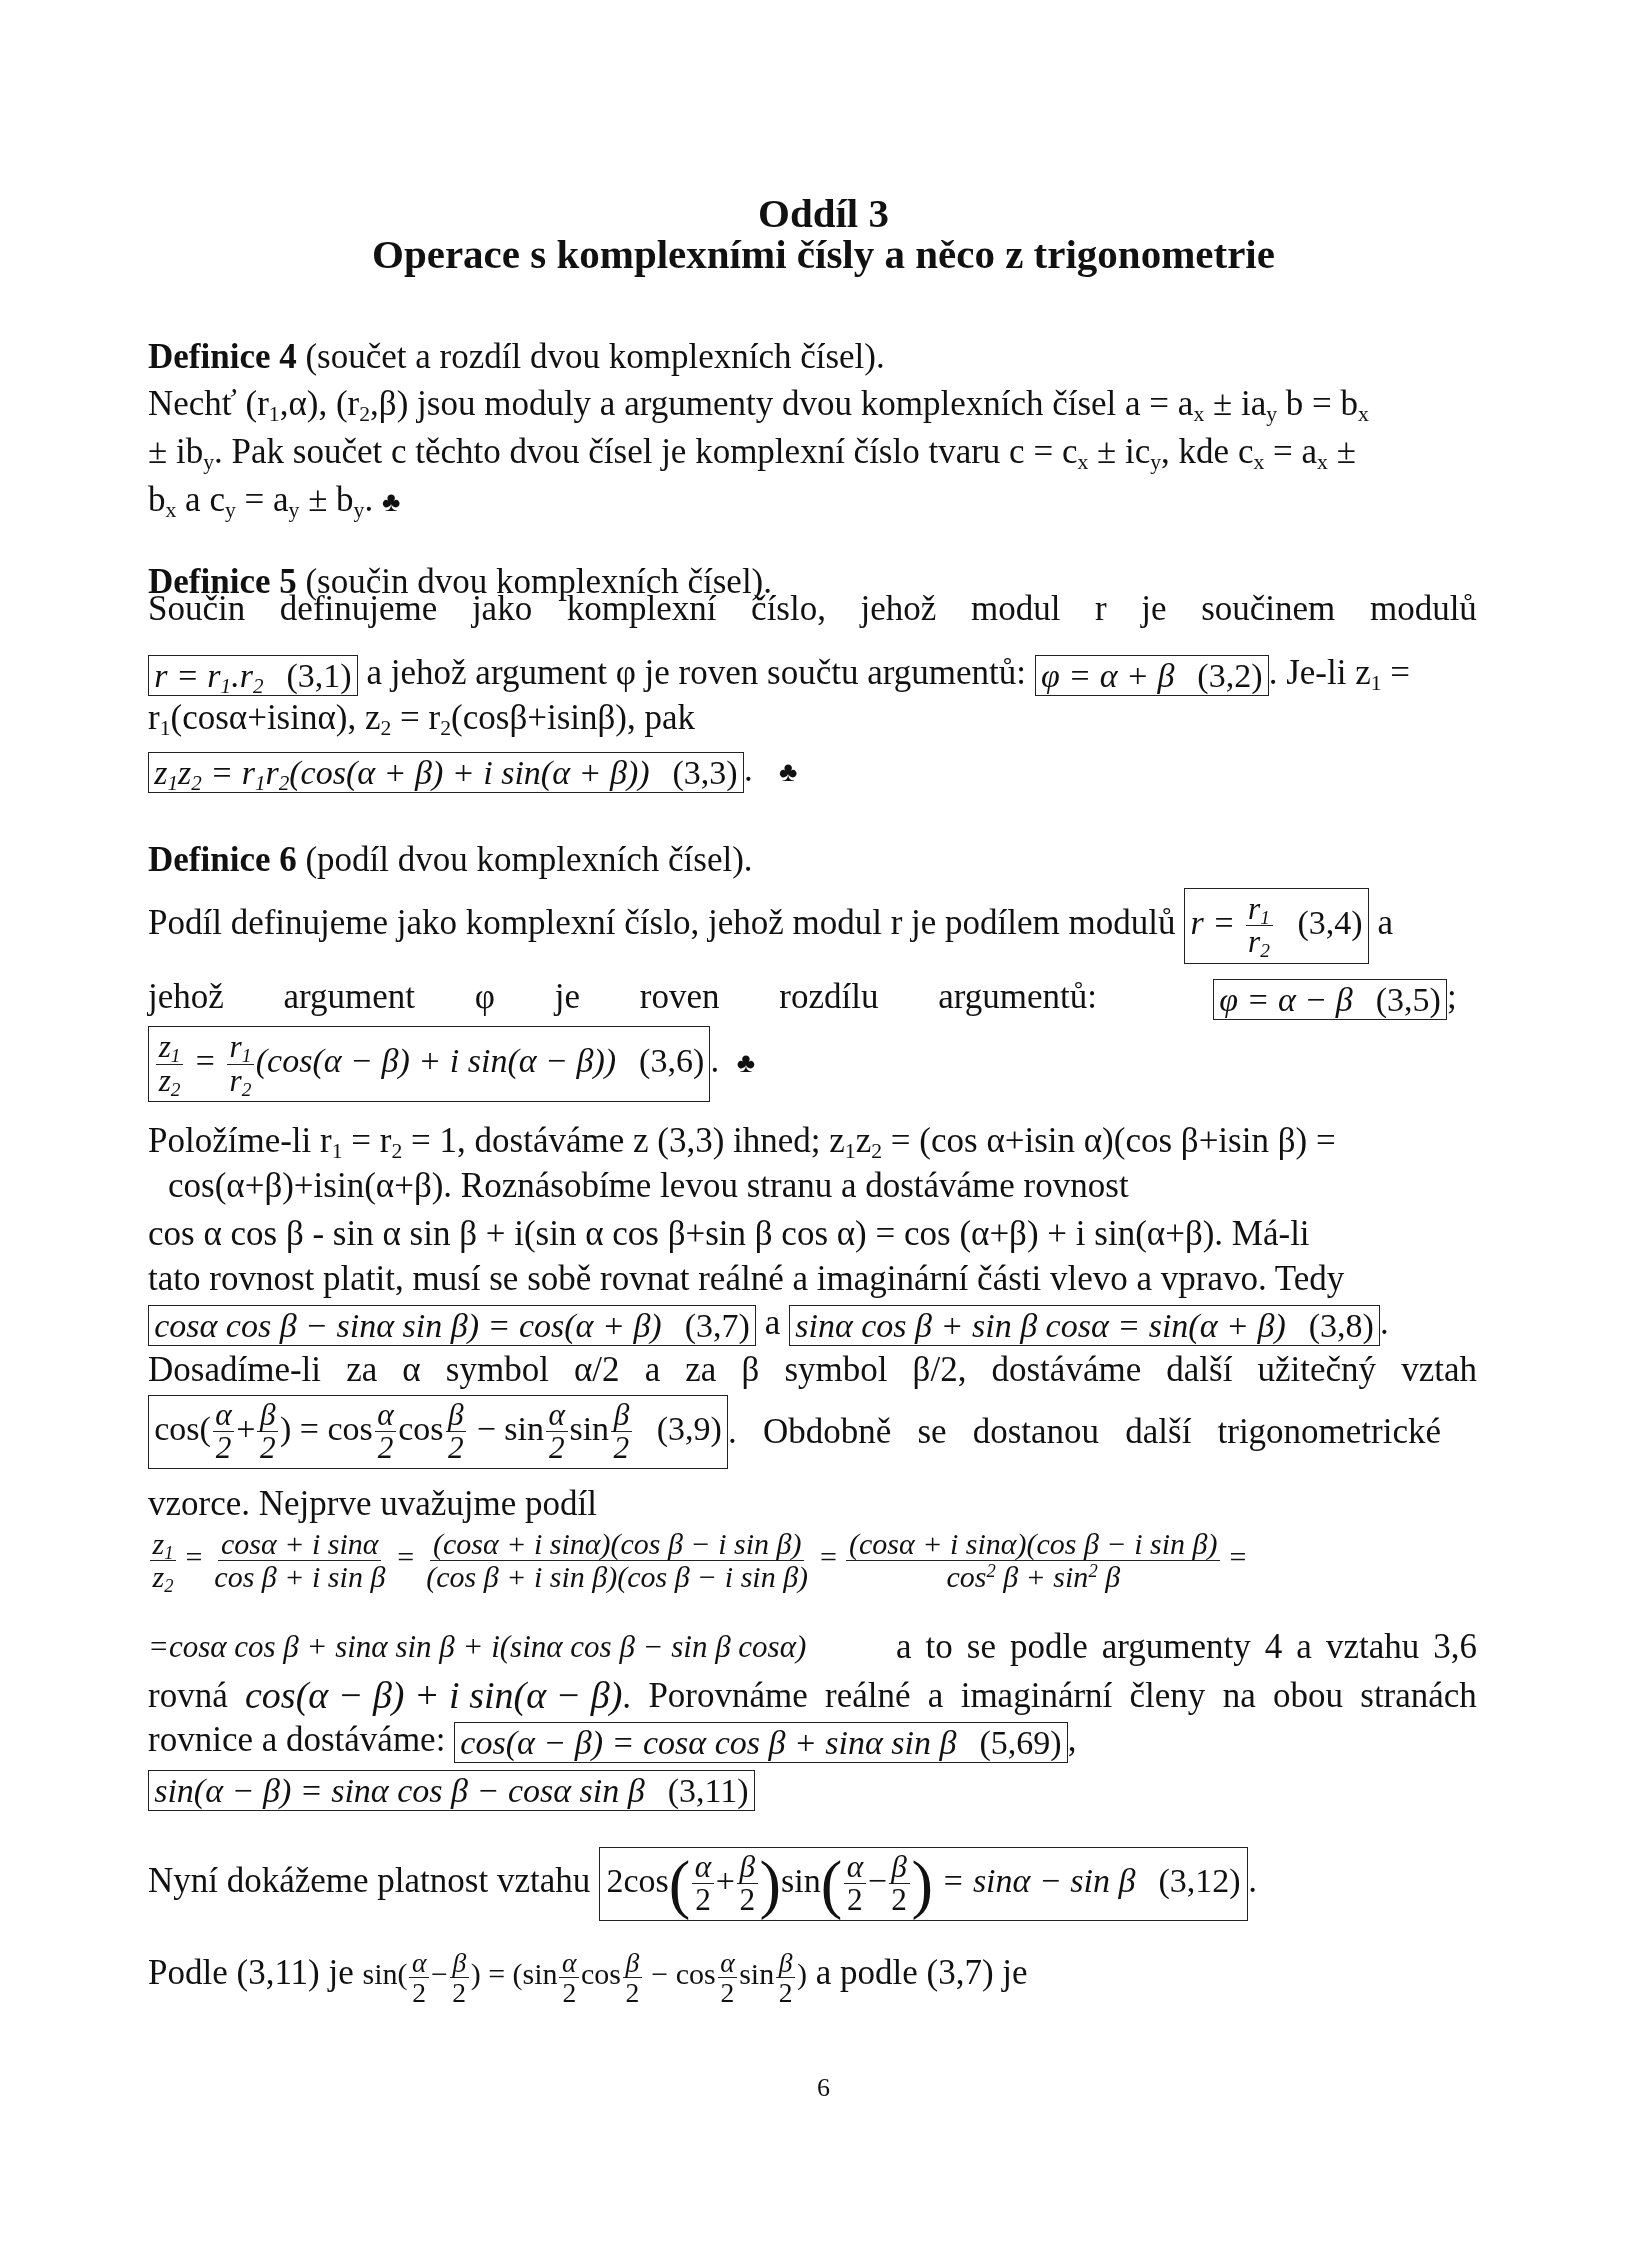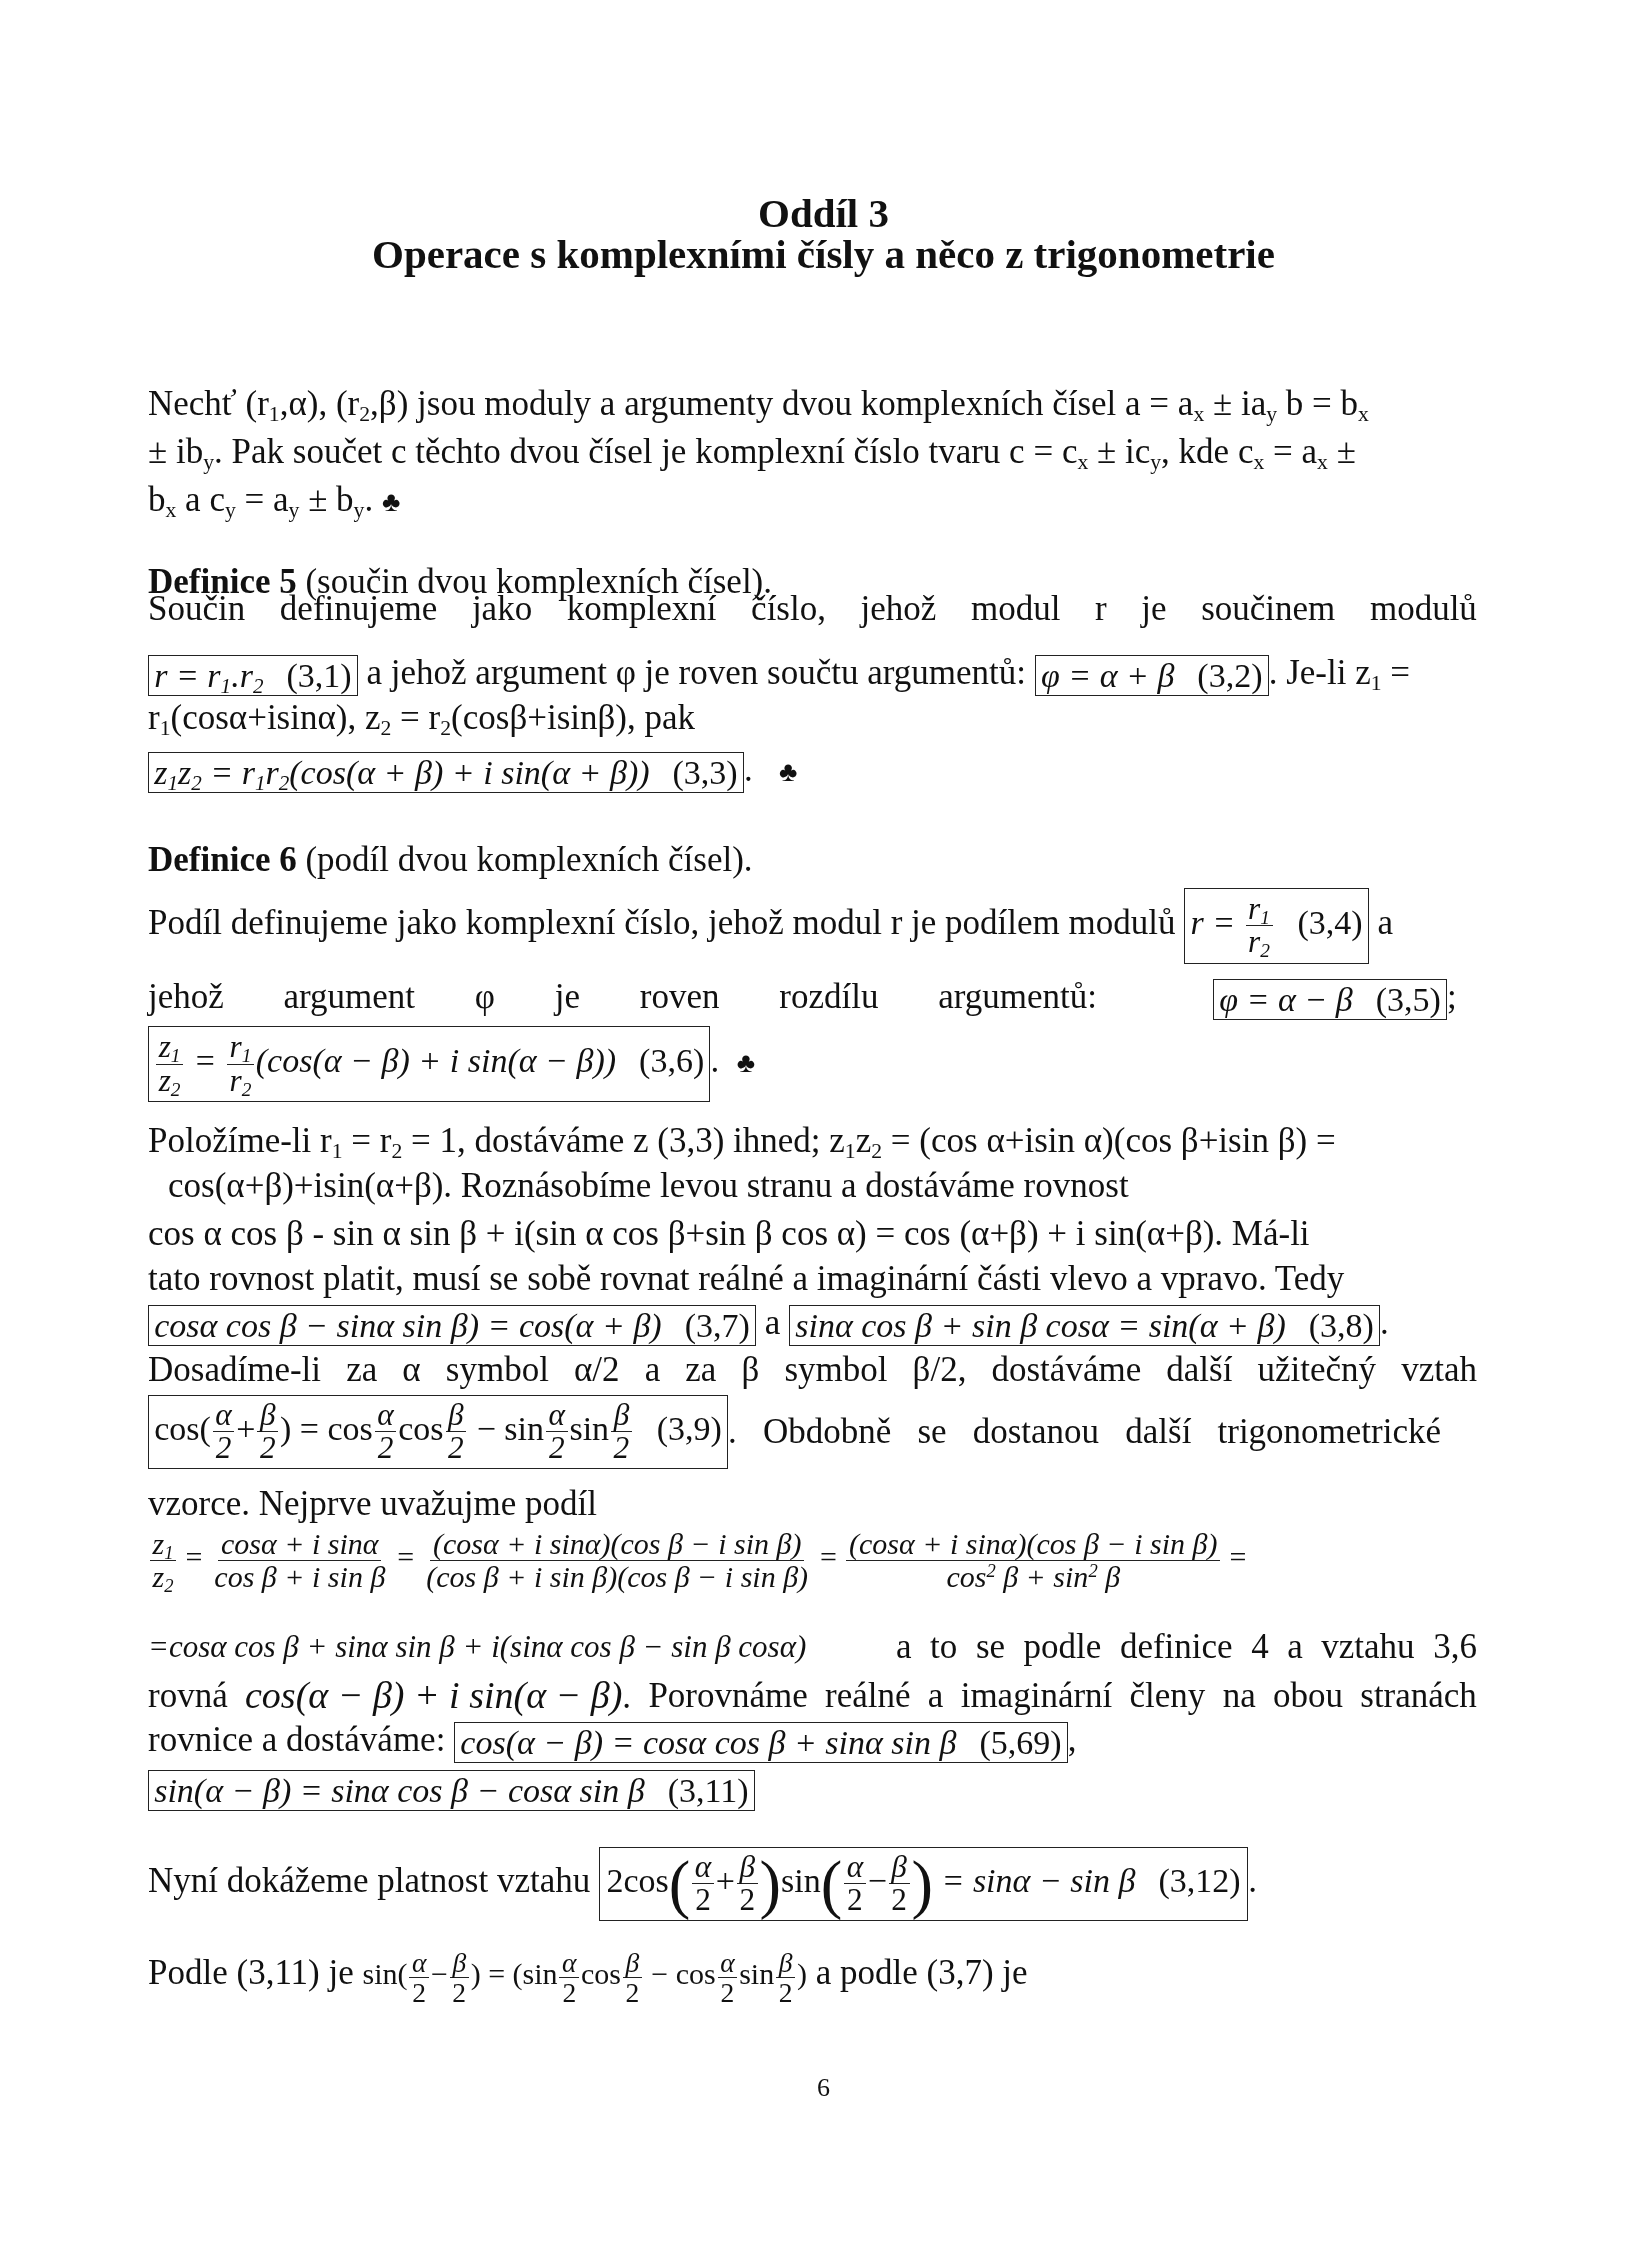--- a/index.html
+++ b/index.html
@@ -24,20 +24,23 @@
   .pagenum { position: absolute; left: 0; width: 1647px; text-align: center; font-size: 26px; top: 2073px; }
 </style>
 </head>
 <body>
 
 <div class="page">
 
   <div class="title" style="top:187px;">Oddíl 3</div>
   <div class="title" style="top:228px;">Operace s komplexními čísly a něco z trigonometrie</div>
 
+  <div class="ln" style="top:336px;">
+    <span class="b">Definice 4</span><span> (součet a rozdíl dvou komplexních čísel).</span>
+  </div>
   <div class="ln" style="top:383px;">
     <span>Nechť (r</span><sub>1</sub><span>,α), (r</span><sub>2</sub><span>,β) jsou moduly a argumenty dvou komplexních čísel a = a</span><sub>x</sub><span> ± ia</span><sub>y</sub><span> b = b</span><sub>x</sub>
   </div>
   <div class="ln" style="top:431px;">
     <span>± ib</span><sub>y</sub><span>. Pak součet c těchto dvou čísel je komplexní číslo tvaru c = c</span><sub>x</sub><span> ± ic</span><sub>y</sub><span>, kde c</span><sub>x</sub><span> = a</span><sub>x</sub><span> ±</span>
   </div>
   <div class="ln" style="top:479px;">
     <span>b</span><sub>x</sub><span> a c</span><sub>y</sub><span> = a</span><sub>y</sub><span> ± b</span><sub>y</sub><span>. </span><span class="club">♣</span>
   </div>
 
@@ -177,21 +180,21 @@
     <span style="font-style:normal">=</span>
   </div>
 
   <div class="ln just" style="top:1626px;">
     <span class="boxm" style="font-size:31px;">=cosα cos β + sinα sin β + i(sinα cos β − sin β cosα)</span>
       <span id="p9-words" style="display:inline-flex; justify-content:space-between; width:581px;">
         <span>a</span>
         <span>to</span>
         <span>se</span>
         <span>podle</span>
-        <span>definice</span>
+        <span>argumenty</span>
         <span>4</span>
         <span>a</span>
         <span>vztahu</span>
         <span>3,6</span>
       </span>
   </div>
   <div class="ln just" style="top:1675px;" id="p10-line">
       <span>rovná</span>
       <span><span style="font-style: italic; font-size: 38px;">cos(α − β) + i sin(α − β)</span>.</span>
       <span>Porovnáme</span>

